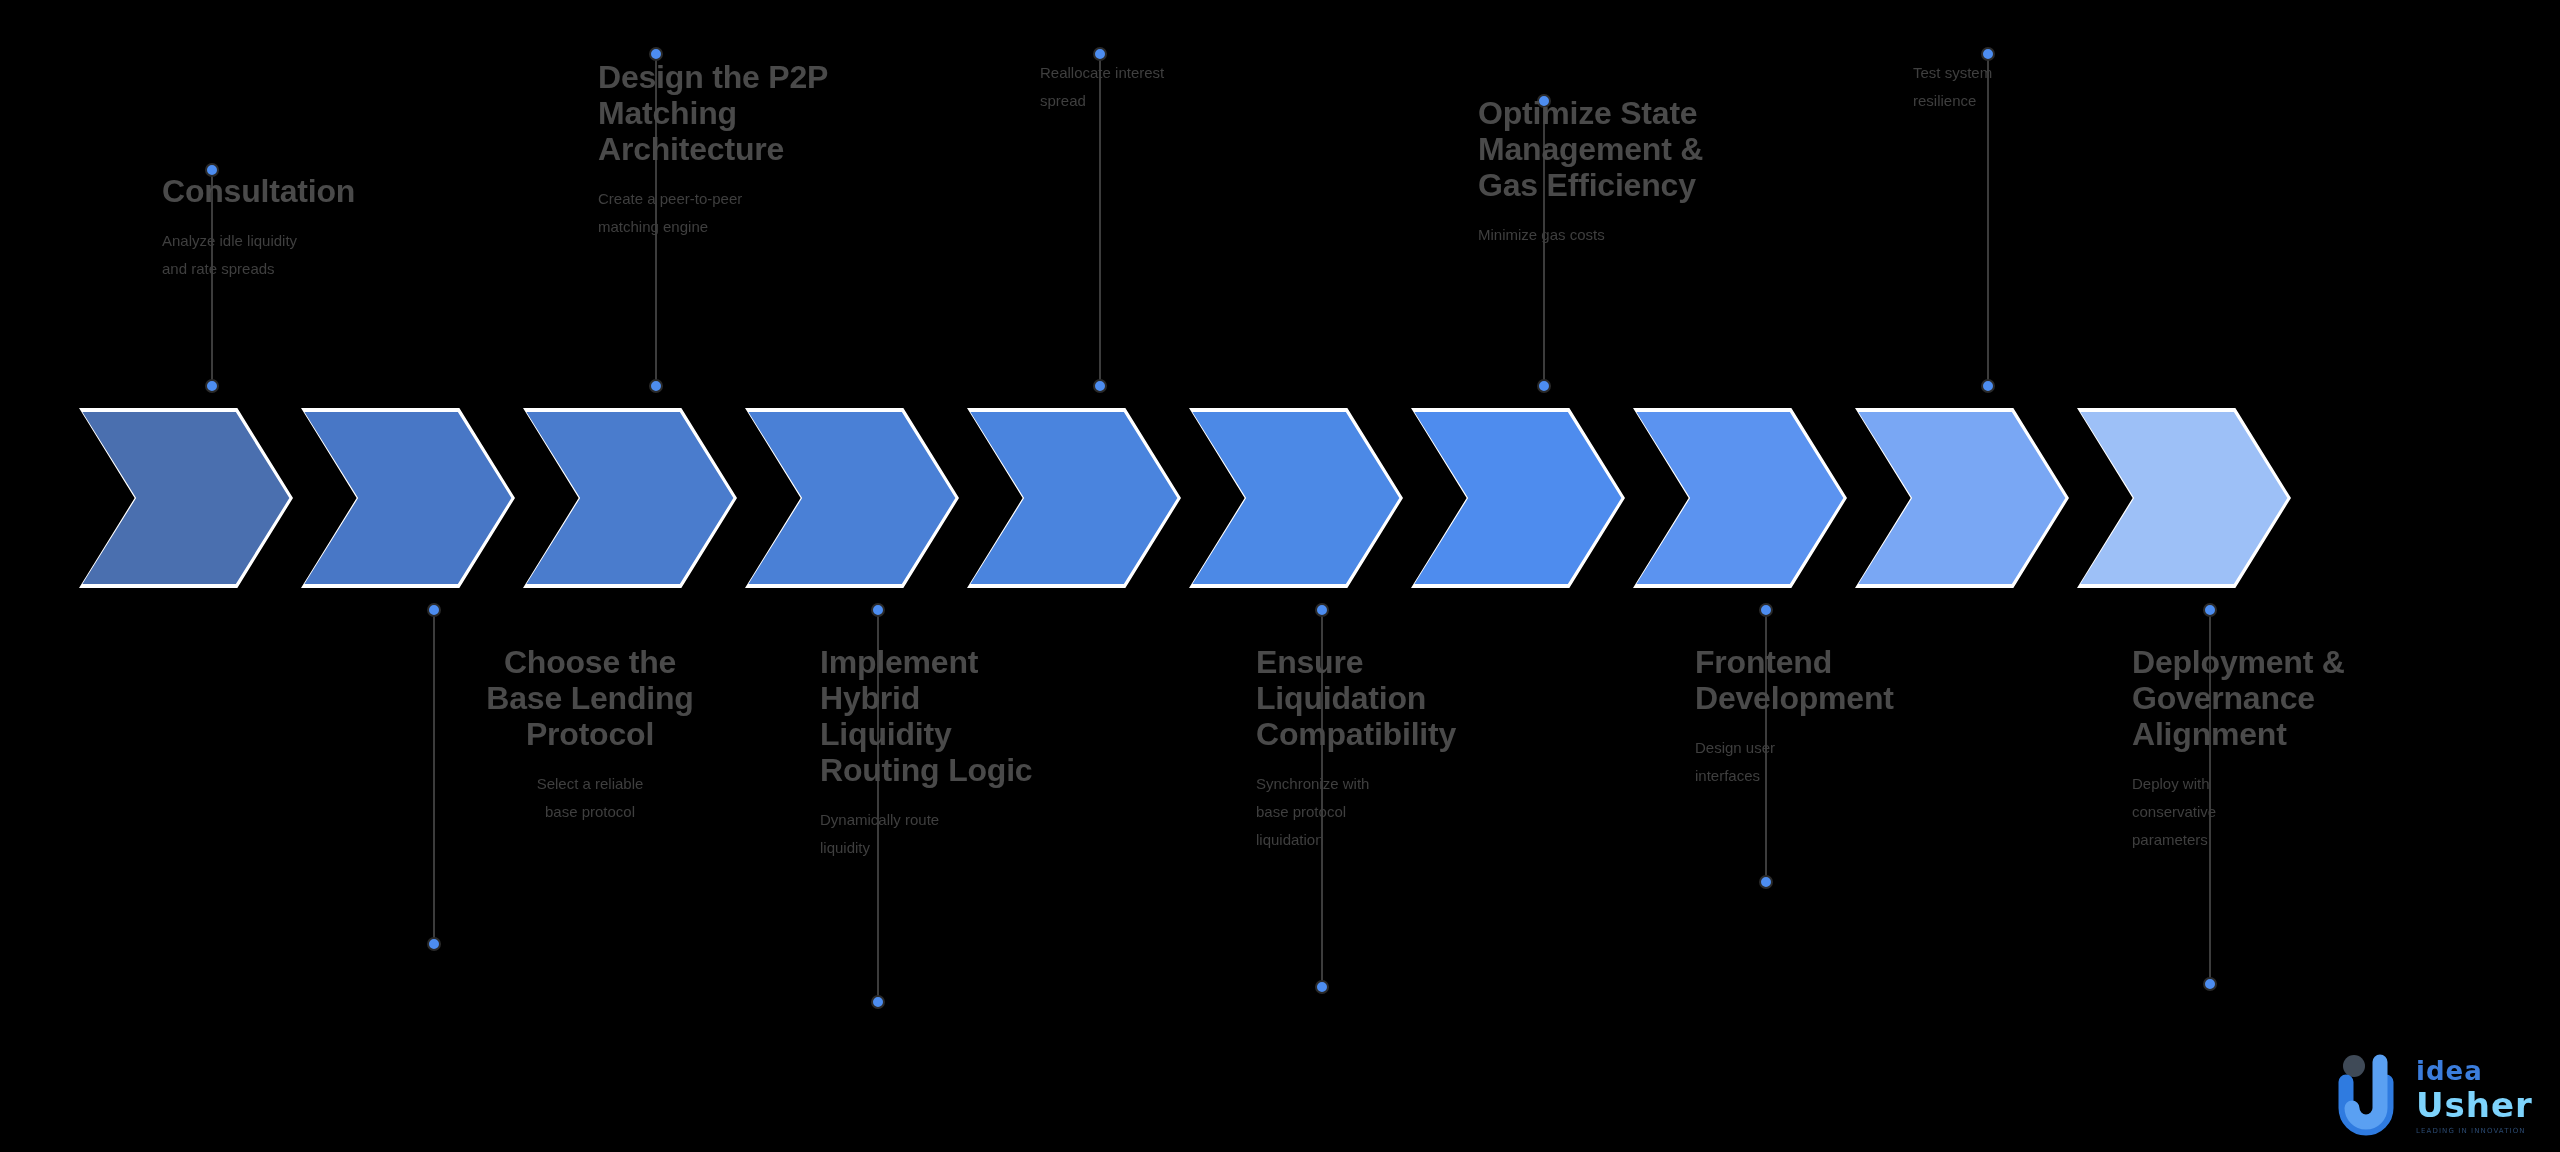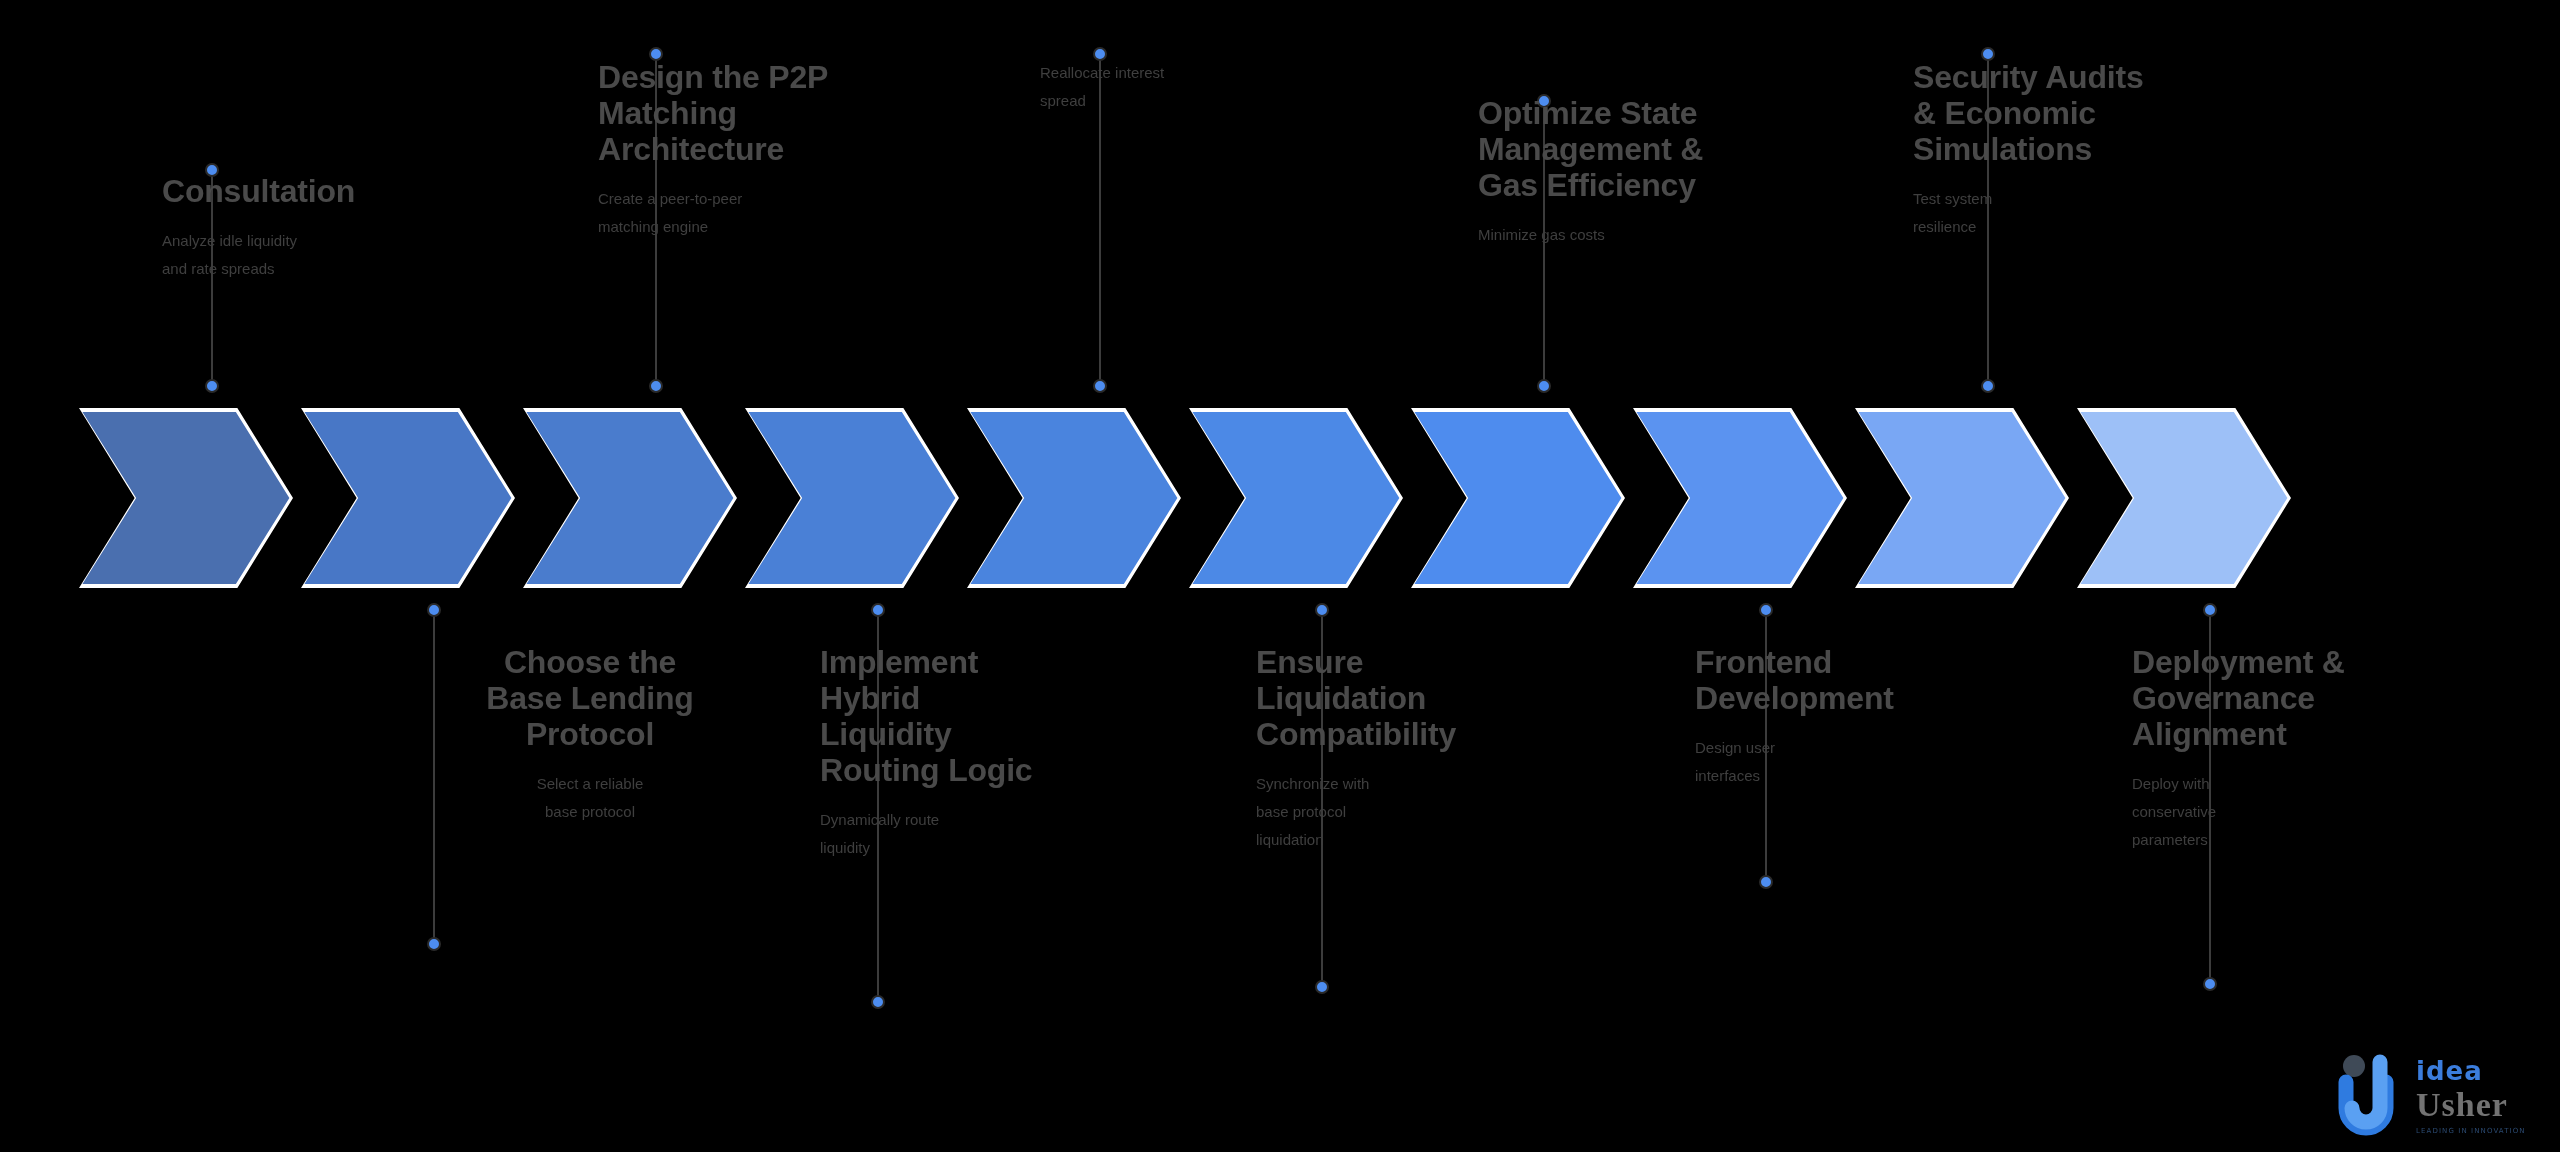--- a/index.html
+++ b/index.html
@@ -107,21 +107,21 @@
     width: 128px;
   }
   .logo-word {
     font-family: "DejaVu Sans", sans-serif;
     font-weight: bold;
     color: #2f6fd0;
     letter-spacing: 1px;
     line-height: 1;
   }
   #logo-idea { font-size: 26px; color: #3b7ddd; }
-  #logo-usher { font-size: 34px; color: #737373; margin-top: 4px; font-family: Liberation Serif, serif; }
+  #logo-usher { font-size: 34px; color: #7dd3fc; margin-top: 4px; }
   #logo-tag {
     font-family: "DejaVu Sans", sans-serif;
     font-size: 7px;
     letter-spacing: 1.1px;
     color: #2b4a72;
     margin-top: 5px;
     white-space: nowrap;
   }
 </style>
 </head>
@@ -240,23 +240,20 @@
 Gas Efficiency</div>
         <div class="label-desc">Minimize gas costs</div>
       </div>
       <div class="label-block" style="left: 1695px; top: 644px; width: 420px;">
         <div class="label-title">Frontend
 Development</div>
         <div class="label-desc">Design user
 interfaces</div>
       </div>
       <div class="label-block" style="left: 1913px; top: 59px; width: 420px;">
-        <div class="label-title">Security Audits
-&amp; Economic
-Simulations</div>
         <div class="label-desc">Test system
 resilience</div>
       </div>
       <div class="label-block" style="left: 2132px; top: 644px; width: 420px;">
         <div class="label-title">Deployment &amp;
 Governance
 Alignment</div>
         <div class="label-desc">Deploy with
 conservative
 parameters</div>

